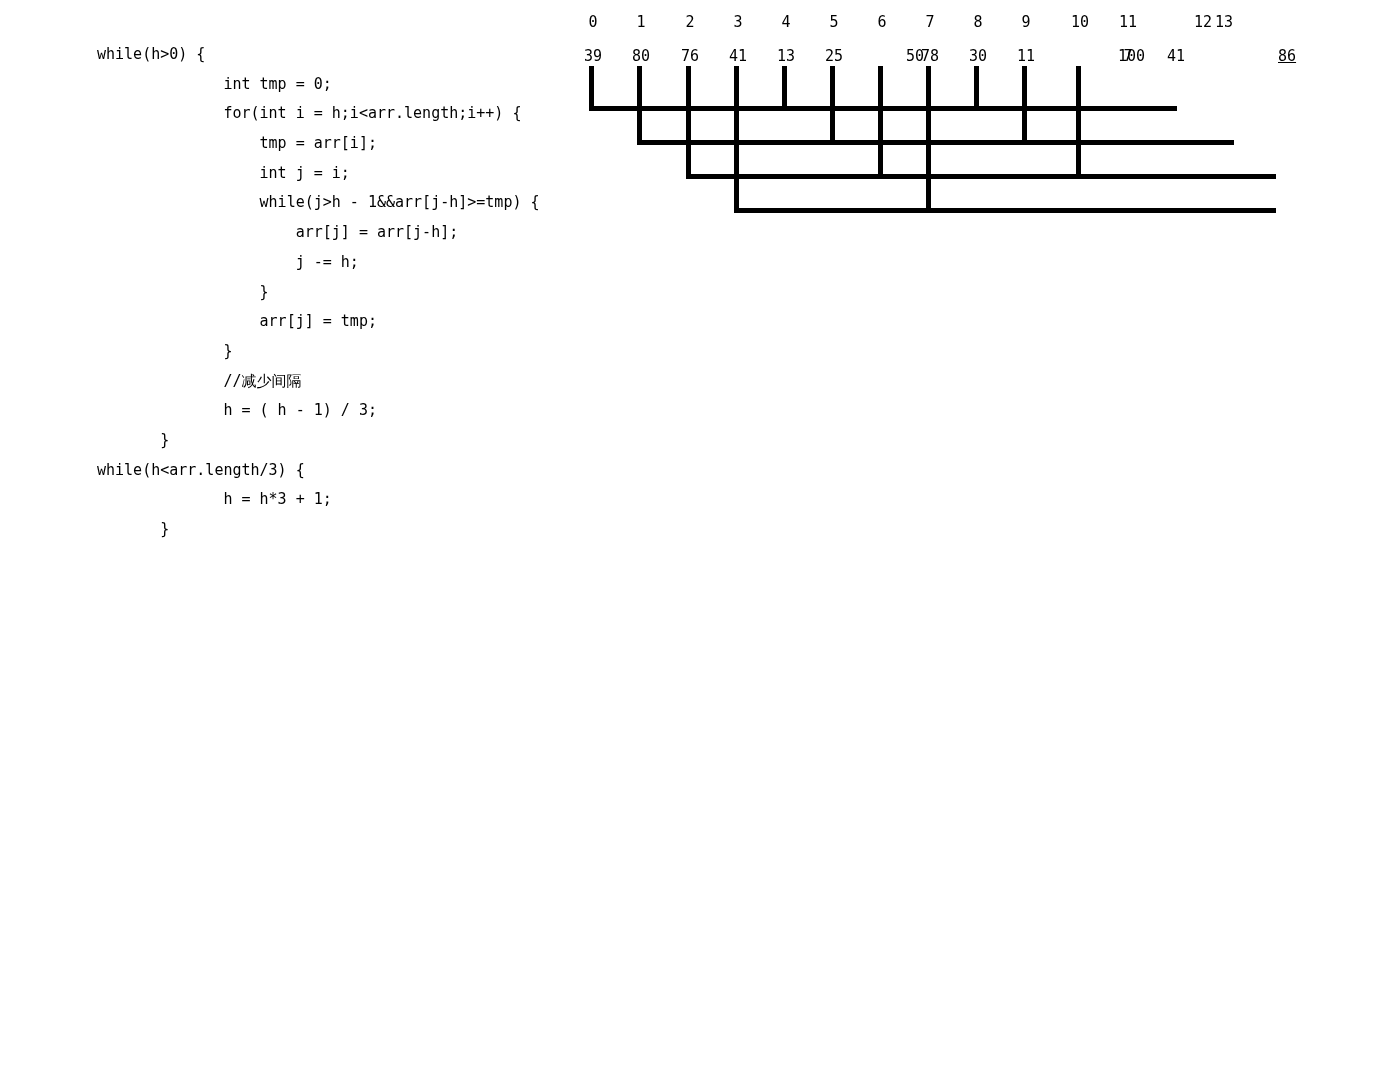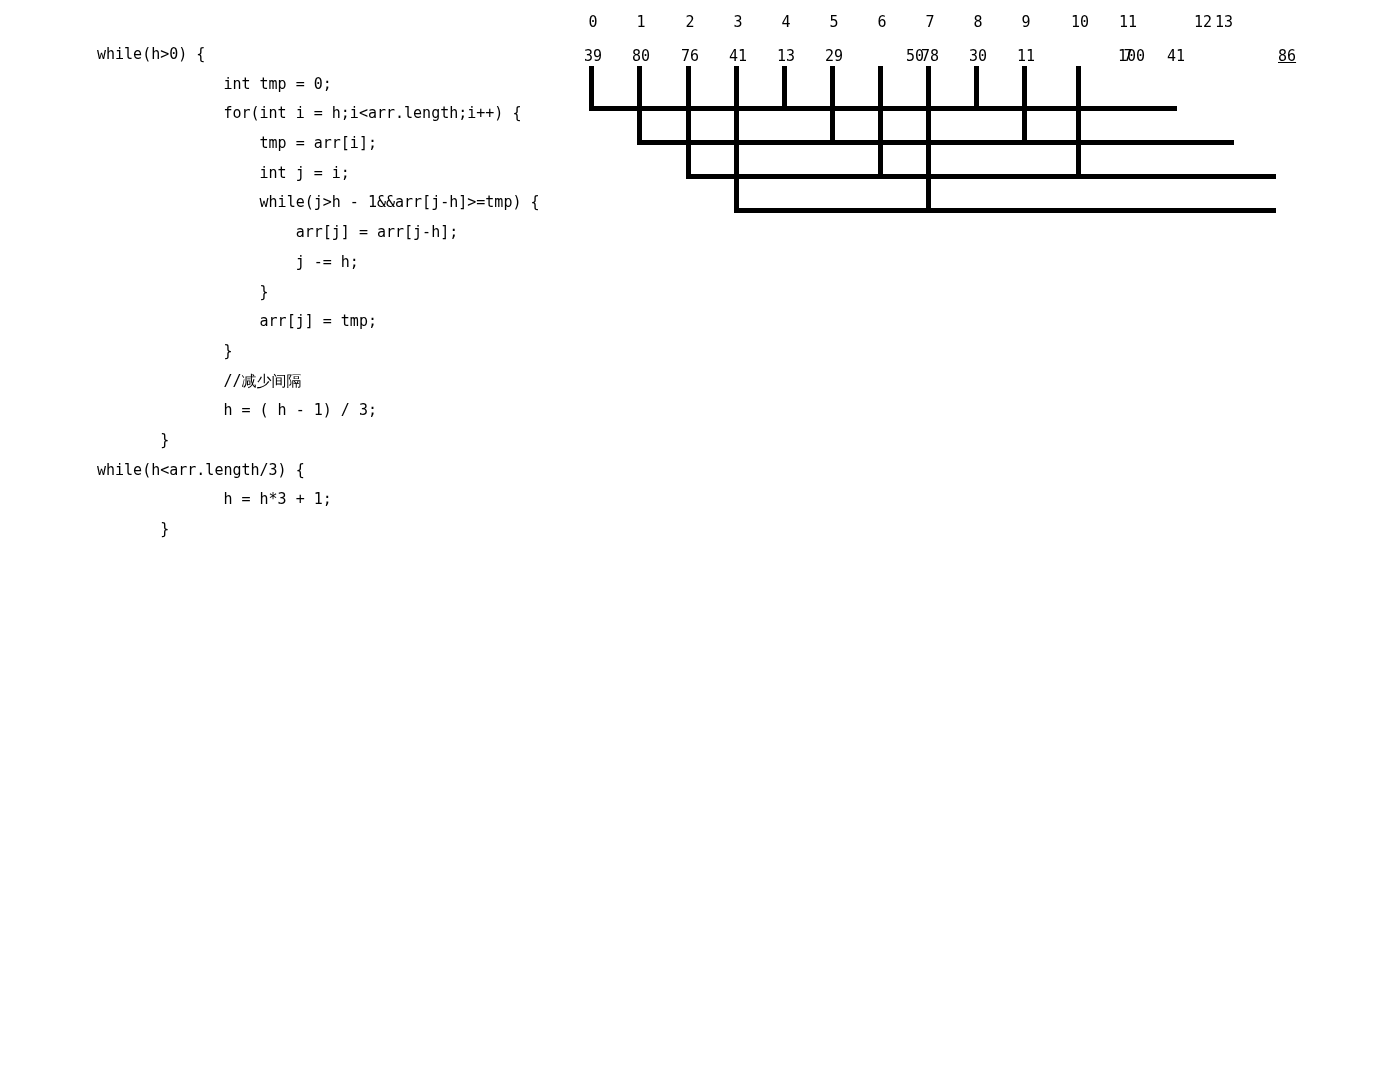--- a/index.html
+++ b/index.html
@@ -89,21 +89,21 @@
     <div class="idx-label" style="left: 1021.45px;">9</div>
     <div class="idx-label" style="left: 1070.9px;">10</div>
     <div class="idx-label" style="left: 1118.9px;">11</div>
     <div class="idx-label" style="left: 1194px;">12</div>
     <div class="idx-label" style="left: 1214.9px;">13</div>
     <div class="val-label" style="left: 583.9px;">39</div>
     <div class="val-label" style="left: 631.9px;">80</div>
     <div class="val-label" style="left: 680.9px;">76</div>
     <div class="val-label" style="left: 728.9px;">41</div>
     <div class="val-label" style="left: 776.9px;">13</div>
-    <div class="val-label" style="left: 824.9px;">29</div>
+    <div class="val-label" style="left: 824.9px;">25</div>
     <div class="val-label" style="left: 872.9px; margin-left: 33px;">50</div>
     <div class="val-label" style="left: 920.9px;">78</div>
     <div class="val-label" style="left: 968.9px;">30</div>
     <div class="val-label" style="left: 1016.9px;">11</div>
     <div class="val-label" style="left: 1118px;">100</div>
     <div class="val-label" style="left: 1123.45px;">7</div>
     <div class="val-label" style="left: 1166.9px;">41</div>
     <div class="val-label" style="left: 1278px; text-decoration: underline;">86</div>
     <div class="v-line" style="left: 589px; top: 66px; height: 45px;"></div>
     <div class="v-line" style="left: 637px; top: 66px; height: 79px;"></div>

